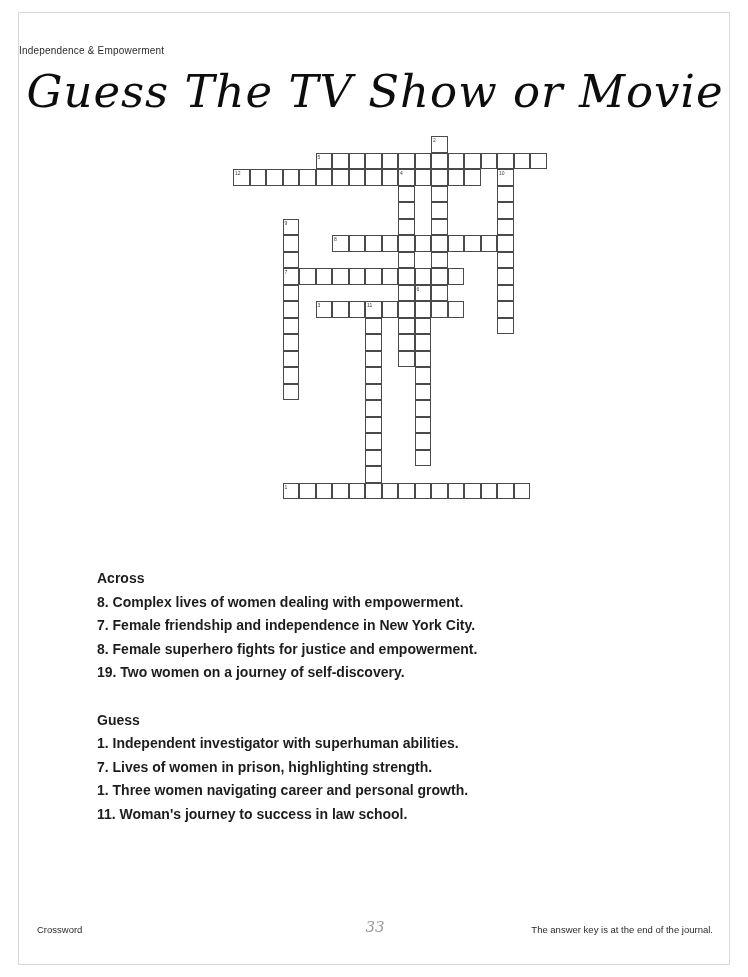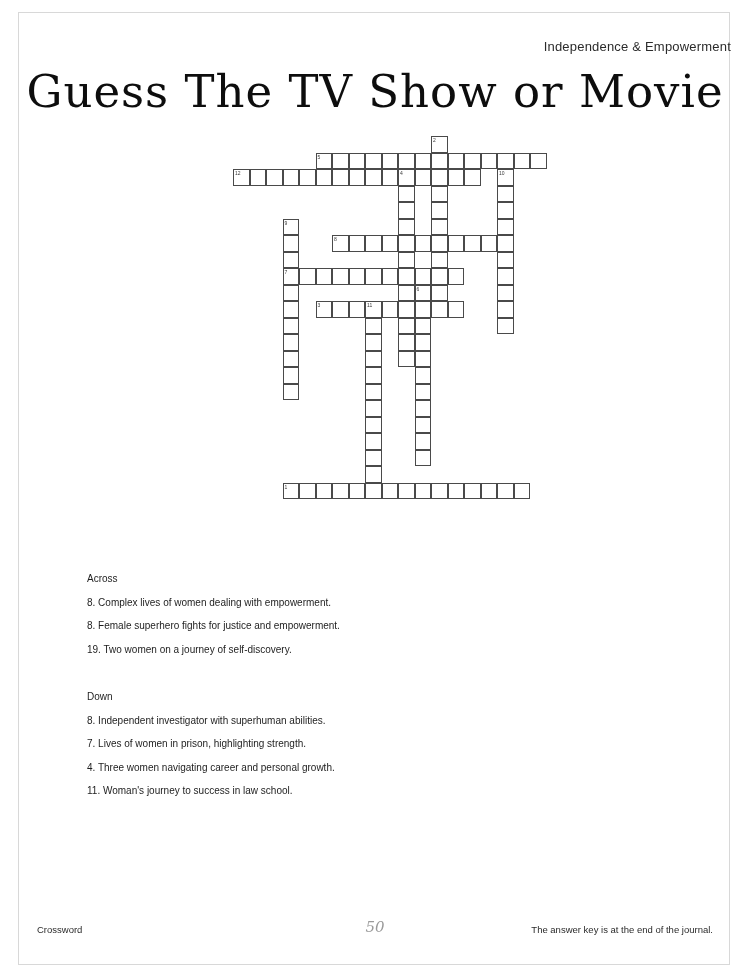--- a/index.html
+++ b/index.html
@@ -14,30 +14,31 @@
   }
   .page{
     position:absolute;
     left:18px;top:12px;
     width:712px;height:953px;
     border:1px solid #d8d8d8;
     box-sizing:border-box;
     background:#fff;
   }
   .kicker{
-    position:absolute;left:0;top:26px;width:712px;
-    text-align:right;
-    font-size:13px;
+    position:absolute;left:0;top:32px;width:712px;
+    text-align:left;
+    font-size:10px;
     letter-spacing:.2px;
     color:#2b2b2b;
   }
   .title{
     position:absolute;left:0;top:52px;width:712px;
     text-align:center;
     font-family:"DejaVu Serif", serif;
+    font-style:italic;
     font-size:45px;
     font-weight:400;
     letter-spacing:1px;
     color:#0d0d0d;
     white-space:nowrap;
   }
 
   
   #grid-wrap{
     position:absolute;
@@ -62,26 +63,27 @@
     left:1px;top:0px;
     font-size:5px;
     line-height:6px;
     font-family:"Liberation Sans", sans-serif;
     color:#3a3a3a;
   }
 
   
   .clues{
     position:absolute;
-    left:68px;
+    left:78px;
     top:554px;
     width:600px;
-    font-size:10px;
+    font-size:14px;
     line-height:23.6px;
     color:#1d1d1d;
+    font-weight:bold;
   }
   .clues .head{margin:0;padding:0;}
   .clues .line{margin:0;padding:0;white-space:nowrap;}
   .clues .gap{height:23.6px;}
 
   
   .footer{
     position:absolute;
     left:0;bottom:20px;width:712px;height:26px;
   }
@@ -264,29 +266,30 @@
         <div class="cell" style="left: 231px; top: 346.5px;"></div>
         <div class="cell" style="left: 247.5px; top: 346.5px;"></div>
         <div class="cell" style="left: 264px; top: 346.5px;"></div>
         <div class="cell" style="left: 280.5px; top: 346.5px;"></div>
       </div>
   </div>
 
   <div class="clues">
     <div class="head">Across</div>
     <div class="line">8. Complex lives of women dealing with empowerment.</div>
+    <div class="line">7. Female friendship and independence in New York City.</div>
     <div class="line">8. Female superhero fights for justice and empowerment.</div>
     <div class="line">19. Two women on a journey of self-discovery.</div>
     <div class="gap"></div>
-    <div class="head">Down</div>
-    <div class="line">8. Independent investigator with superhuman abilities.</div>
+    <div class="head">Guess</div>
+    <div class="line">1. Independent investigator with superhuman abilities.</div>
     <div class="line">7. Lives of women in prison, highlighting strength.</div>
-    <div class="line">4. Three women navigating career and personal growth.</div>
+    <div class="line">1. Three women navigating career and personal growth.</div>
     <div class="line">11. Woman's journey to success in law school.</div>
   </div>
 
   <div class="footer">
     <div class="foot-left">Crossword</div>
-    <div class="foot-center">50</div>
+    <div class="foot-center">33</div>
     <div class="foot-right">The answer key is at the end of the journal.</div>
   </div>
 
 </div>
 
 </body></html>

